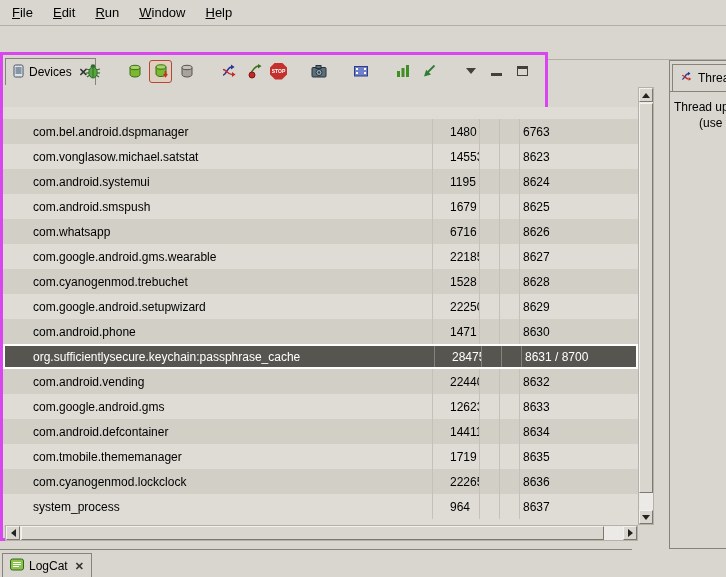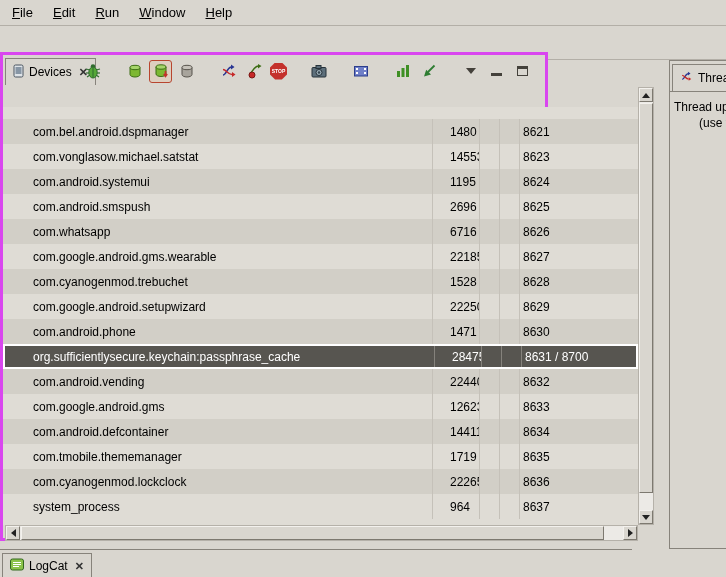--- a/index.html
+++ b/index.html
@@ -278,39 +278,39 @@
       <div class="hseg h-port"></div>
     </div>
 
     <div class="tarea">
       <div class="tbody">
           <div class="trow dark">
             <div class="cell cname">com.bel.android.dspmanager</div>
             <div class="cell cpid">1480</div>
             <div class="cell cc1"></div>
             <div class="cell cc2"></div>
-            <div class="cell cport">8621</div>
+            <div class="cell cport">6763</div>
           </div>
           <div class="trow">
             <div class="cell cname">com.vonglasow.michael.satstat</div>
             <div class="cell cpid">14553</div>
             <div class="cell cc1"></div>
             <div class="cell cc2"></div>
             <div class="cell cport">8623</div>
           </div>
           <div class="trow dark">
             <div class="cell cname">com.android.systemui</div>
             <div class="cell cpid">1195</div>
             <div class="cell cc1"></div>
             <div class="cell cc2"></div>
             <div class="cell cport">8624</div>
           </div>
           <div class="trow">
             <div class="cell cname">com.android.smspush</div>
-            <div class="cell cpid">2696</div>
+            <div class="cell cpid">1679</div>
             <div class="cell cc1"></div>
             <div class="cell cc2"></div>
             <div class="cell cport">8625</div>
           </div>
           <div class="trow dark">
             <div class="cell cname">com.whatsapp</div>
             <div class="cell cpid">6716</div>
             <div class="cell cc1"></div>
             <div class="cell cc2"></div>
             <div class="cell cport">8626</div>

